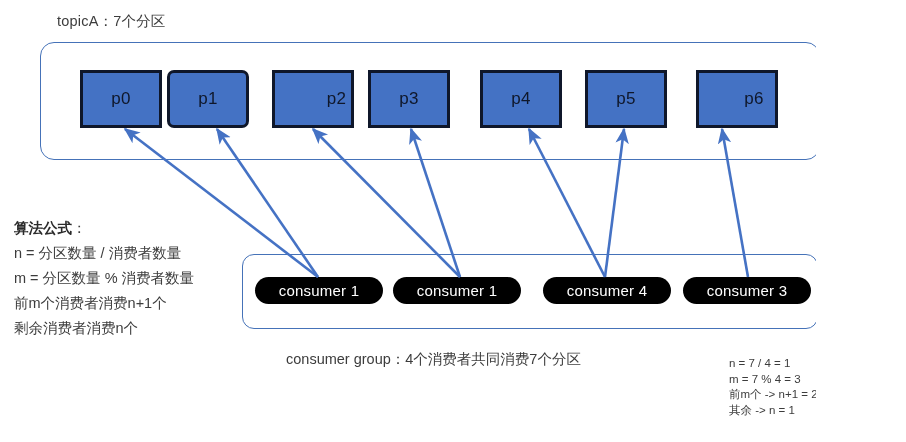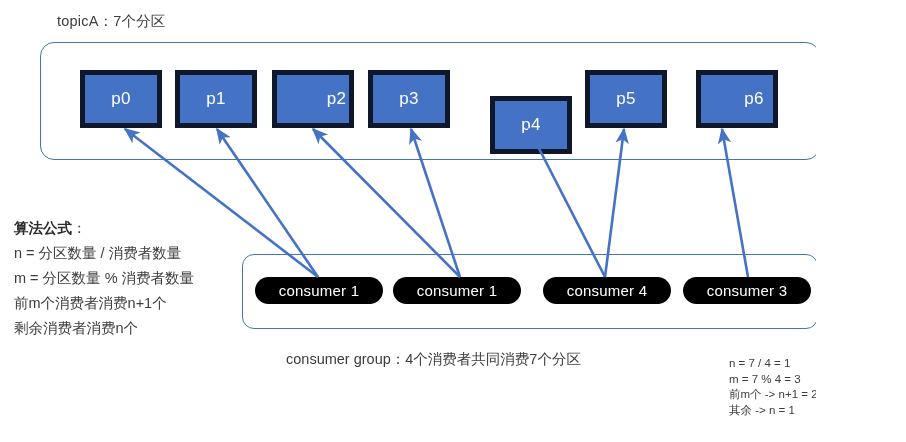--- a/index.html
+++ b/index.html
@@ -41,23 +41,23 @@
     box-sizing: border-box;
     background: transparent;
   }
 
   
   .partition {
     top: 70px;
     width: 82px;
     height: 58px;
     background: #4472c4;
-    border: 5px solid #0f172a;
+    border: 3px solid #0f172a;
     box-sizing: border-box;
-    color: #ffffff;
+    color: #0f172a;
     font-size: 17px;
     display: flex;
     align-items: center;
     justify-content: center;
     letter-spacing: 0.3px;
   }
 
   
   #consumer-container {
     left: 242px;
@@ -132,24 +132,24 @@
 <body>
 
 <div id="canvas">
 
   <div class="abs" id="topic-label">topicA：7个分区</div>
 
   <div class="abs" id="topic-container"></div>
 
   <div id="partition-layer">
       <div class="abs partition" style="left: 80px;">p0</div>
-      <div class="abs partition" style="left: 175px;">p1</div>
+      <div class="abs partition" style="left: 167px; border-radius: 7px;">p1</div>
       <div class="abs partition" style="left: 272px; padding-left: 47px;">p2</div>
       <div class="abs partition" style="left: 368px;">p3</div>
-      <div class="abs partition" style="left: 490px; margin-top: 26px;">p4</div>
+      <div class="abs partition" style="left: 480px;">p4</div>
       <div class="abs partition" style="left: 585px;">p5</div>
       <div class="abs partition" style="left: 696px; padding-left: 34px;">p6</div>
     </div>
 
   <div class="abs" id="consumer-container"></div>
 
   <div id="consumer-layer">
       <div class="abs consumer" style="left: 255px;">consumer 1</div>
       <div class="abs consumer" style="left: 393px;">consumer 1</div>
       <div class="abs consumer" style="left: 543px;">consumer 4</div>

